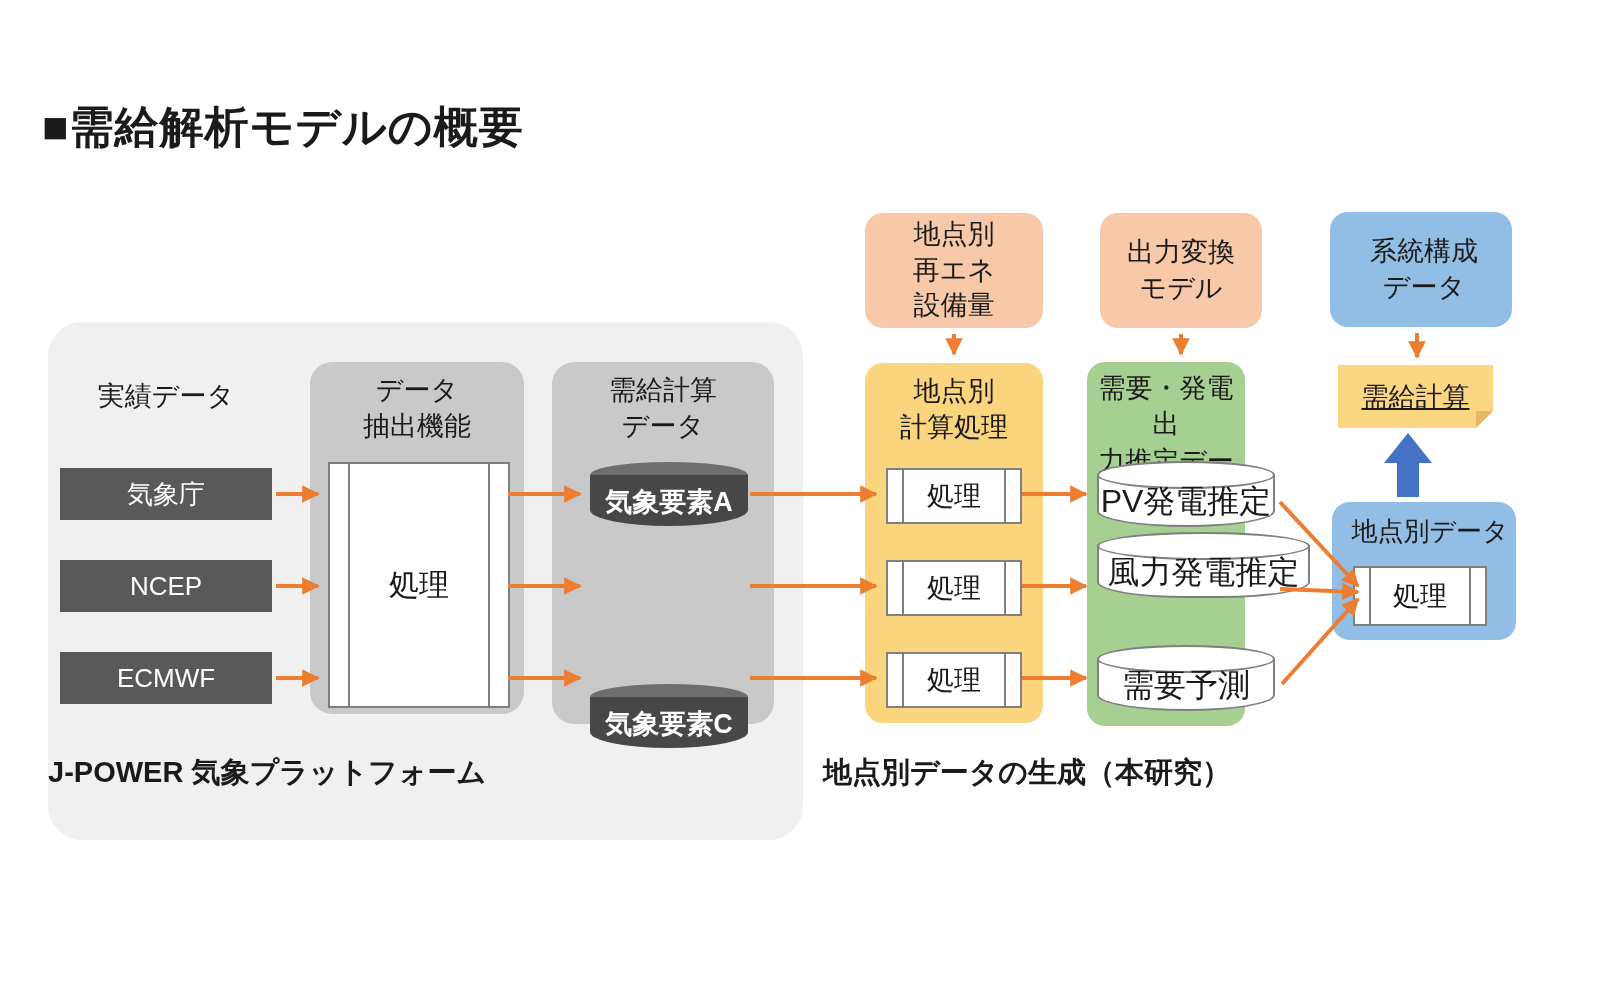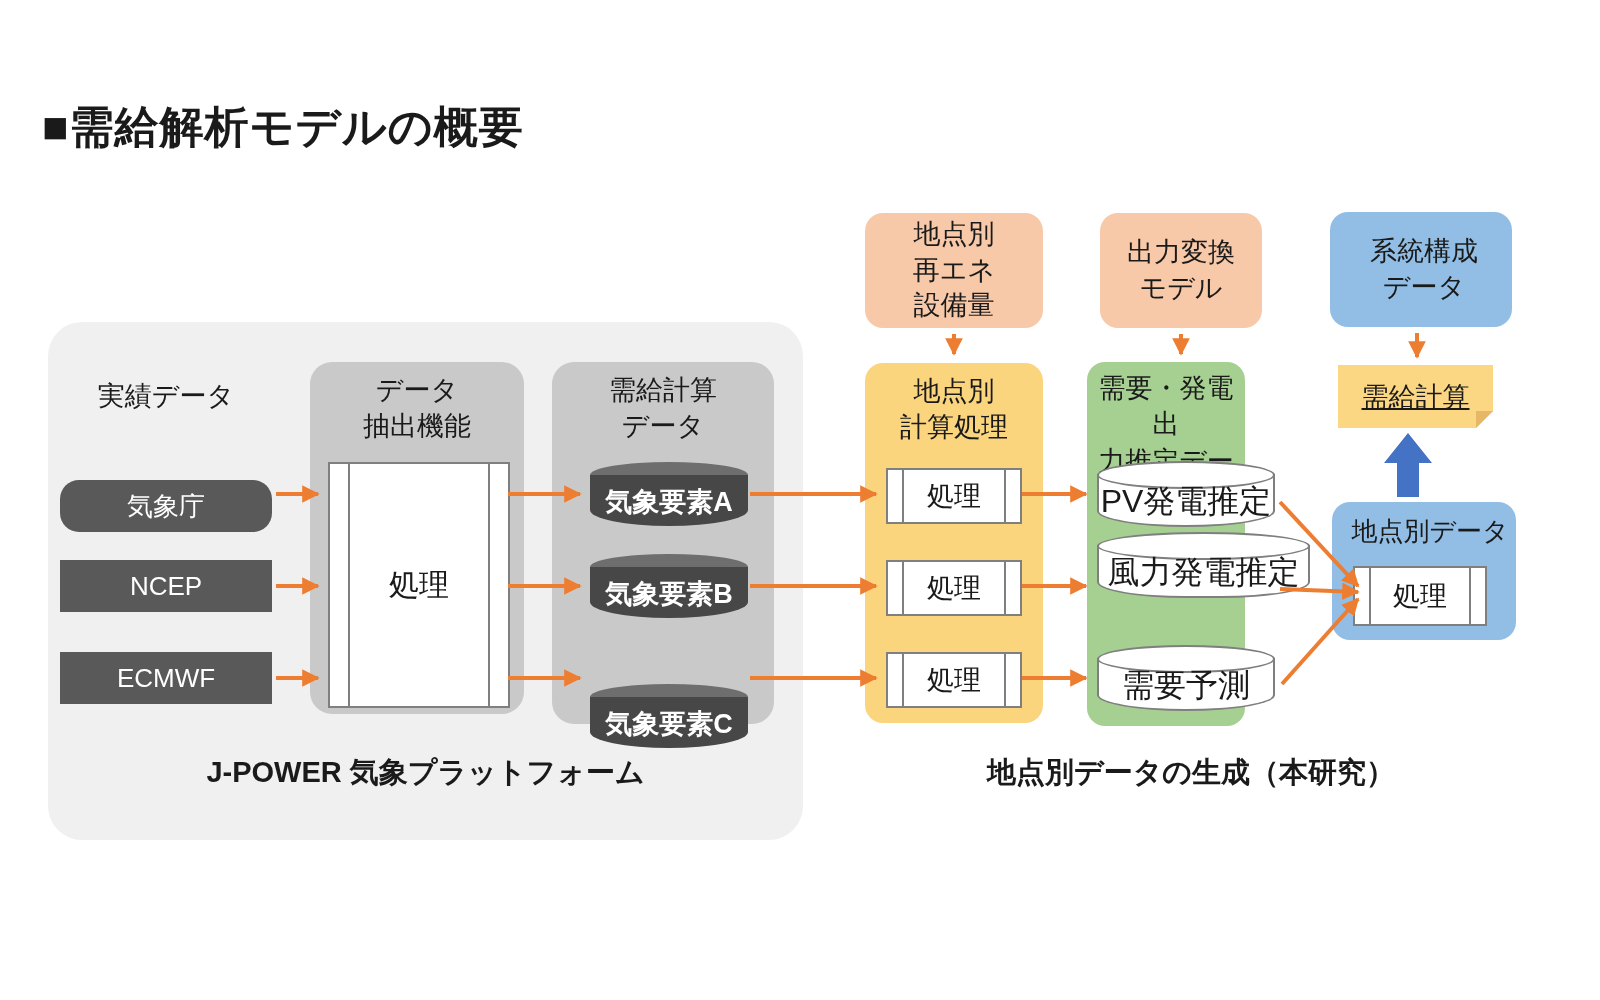--- a/index.html
+++ b/index.html
@@ -37,21 +37,21 @@
   .cyl .body{position:absolute;left:0;right:0;top:13px;bottom:0;}
   .cyl .lbl{position:absolute;left:0;right:0;top:16px;bottom:0;display:flex;align-items:center;justify-content:center;}
   .cyl-dark .top{background:var(--dark_cylinder_top);}
   .cyl-dark .body{background:var(--dark_cylinder_body);border-radius:0 0 79px 79px/0 0 16px 16px;}
   .cyl-dark .lbl{color:#fff;font-weight:bold;font-size:27px;}
   .cyl-light .top{background:#fff;border:2px solid var(--outline_gray);height:24px;}
   .cyl-light .body{background:#fff;border:2px solid var(--outline_gray);border-top:none;
     border-radius:0 0 89px 89px/0 0 16px 16px;}
   .cyl-light .lbl{font-size:32px;}
 
-  .caption{font-size:29px;font-weight:bold;text-align:center;}
+  .caption{font-size:29px;font-weight:bold;}
 
   .round18{border-radius:18px;}
   .salmon{background:var(--salmon_box_bg);}
   .bluebox{background:var(--blue_box_bg);padding-left:6px;}
   .boxtext{font-size:27px;line-height:1.32;}
 
   .note{background:var(--note_bg);font-size:27px;
     clip-path:polygon(0 0,100% 0,100% calc(100% - 17px),calc(100% - 17px) 100%,0 100%);text-decoration:underline;}
   .note-fold{right:0;bottom:0;width:0;height:0;border-style:solid;
     border-width:17px 17px 0 0;border-color:var(--note_fold) transparent transparent transparent;}
@@ -67,21 +67,21 @@
 <div class="canvas">
 
   <div class="abs page-title">■需給解析モデルの概要</div>
 
   <div class="abs panel-left"></div>
 
   <div class="abs src-label">
     <div>実績データ</div>
   </div>
 
-  <div class="abs ctr dark-box" style="top:480px;border-radius:19px;">気象庁</div>
+  <div class="abs ctr dark-box" style="top:468px;">気象庁</div>
   <div class="abs ctr dark-box" style="top:560px;">NCEP</div>
   <div class="abs ctr dark-box" style="top:652px;">ECMWF</div>
 
   <div class="abs gray-container" style="left:310px;top:362px;width:214px;height:352px;">
     <div class="container-title" style="position:absolute;top:10px;">
       <div>データ</div>
       <div>抽出機能</div>
     </div>
     <div class="abs ctr proc-box proc-big" style="left:18px;top:100px;width:178px;height:242px;">処理</div>
   </div>
@@ -89,25 +89,20 @@
   <div class="abs gray-container" style="left:552px;top:362px;width:222px;height:362px;">
     <div class="container-title" style="position:absolute;top:10px;">
       <div>需給計算</div>
       <div>データ</div>
     </div>
   </div>
   <div class="cyl cyl-dark" style="left:590px;top:462px;width:158px;height:64px;">
     <div class="top"></div>
     <div class="body"></div>
     <div class="lbl">気象要素A</div>
-  </div>
-  <div class="cyl cyl-dark" style="left:590px;top:554px;width:158px;height:64px;">
-    <div class="top"></div>
-    <div class="body"></div>
-    <div class="lbl">気象要素B</div>
   </div>
   <div class="cyl cyl-dark" style="left:590px;top:684px;width:158px;height:64px;">
     <div class="top"></div>
     <div class="body"></div>
     <div class="lbl">気象要素C</div>
   </div>
 
   <div class="abs caption" style="left:48px;top:753px;width:755px;">J-POWER 気象プラットフォーム</div>
 
   <div class="abs ctr salmon round18 boxtext" style="left:865px;top:213px;width:178px;height:115px;">

